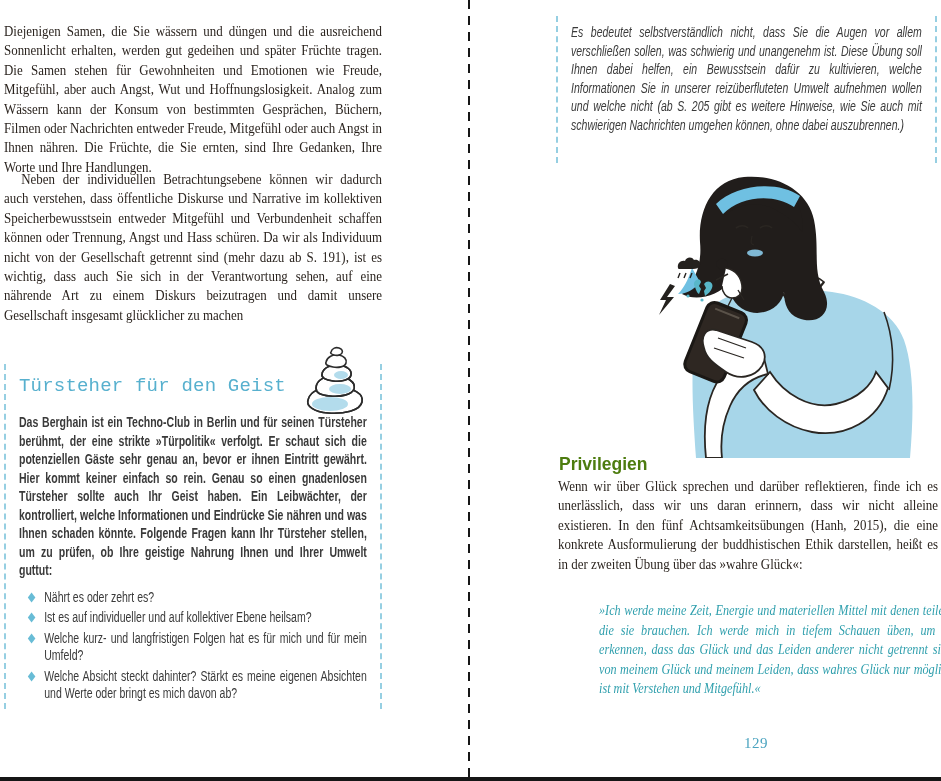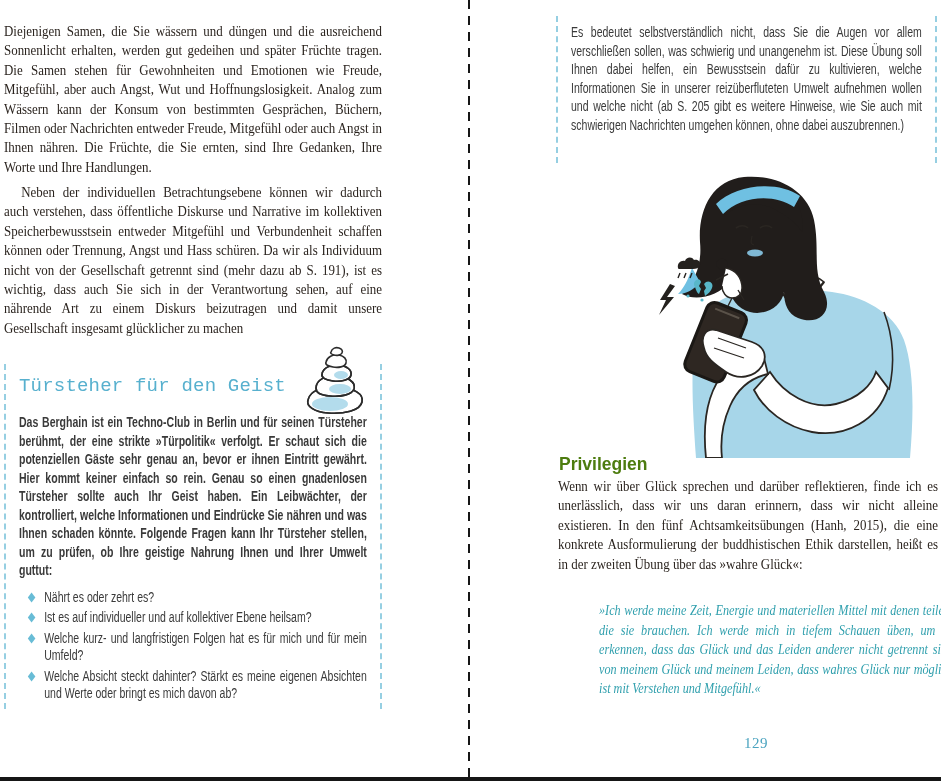--- a/index.html
+++ b/index.html
@@ -44,21 +44,21 @@
 
 <div class="abs cut-line"></div>
 <div class="abs bottom-edge"></div>
 
 <div class="abs" style="left:0;top:0;width:468px;height:781px;">
 
   <div class="abs" style="left:4px;top:22px;width:378px;">
     <div class="cond-serif serif-body">Diejenigen Samen, die Sie wässern und düngen und die ausreichend Sonnenlicht erhalten, werden gut gedeihen und später Früchte tragen. Die Samen stehen für Gewohnheiten und Emotionen wie Freude, Mitgefühl, aber auch Angst, Wut und Hoffnungslosigkeit. Analog zum Wässern kann der Konsum von bestimmten Gesprächen, Büchern, Filmen oder Nachrichten entweder Freude, Mitgefühl oder auch Angst in Ihnen nähren. Die Früchte, die Sie ernten, sind Ihre Gedanken, Ihre Worte und Ihre Handlungen.</div>
   </div>
 
-  <div class="abs" style="left:4px;top:183px;width:378px;">
+  <div class="abs" style="left:4px;top:170px;width:378px;">
     <div class="cond-serif serif-body indent">Neben der individuellen Betrachtungsebene können wir dadurch auch verstehen, dass öffentliche Diskurse und Narrative im kollektiven Speicherbewusstsein entweder Mitgefühl und Verbundenheit schaffen können oder Trennung, Angst und Hass schüren. Da wir als Individuum nicht von der Gesellschaft getrennt sind (mehr dazu ab S. 191), ist es wichtig, dass auch Sie sich in der Verantwortung sehen, auf eine nährende Art zu einem Diskurs beizutragen und damit unsere Gesellschaft insgesamt glücklicher zu machen</div>
   </div>
 
   <div class="abs box-left">
     <div class="box-pad">
       <h2 class="box-title">Türsteher für den Geist</h2>
       <div style="margin-top:17px;font-weight:bold;">
         <div class="cond-sans sans-body">Das Berghain ist ein Techno-Club in Berlin und für seinen Türsteher berühmt, der eine strikte »Türpolitik« verfolgt. Er schaut sich die potenziellen Gäste sehr genau an, bevor er ihnen Eintritt gewährt. Hier kommt keiner einfach so rein. Genau so einen gnadenlosen Türsteher sollte auch Ihr Geist haben. Ein Leibwächter, der kontrolliert, welche Informationen und Eindrücke Sie nähren und was Ihnen schaden könnte. Folgende Fragen kann Ihr Türsteher stellen, um zu prüfen, ob Ihre geistige Nahrung Ihnen und Ihrer Umwelt guttut:</div>
       </div>
       <div style="margin-top:8px;">
@@ -88,21 +88,21 @@
       <path d="M26,18 C27,13 33,10 39,11 C44,12 47,15 46,19 C45,23 38,24 33,23 C28,22 25,21 26,18 Z" fill="#ffffff"></path>
       <path d="M31,8 C32,4 36,3 39,4 C42,5 43,7 42,9 C41,11 37,12 34,11 C31,10 30,9 31,8 Z" fill="#ffffff"></path>
     </g>
   </svg>
 
 </div>
 
 <div class="abs" style="left:470px;top:0;width:471px;height:781px;">
 
   <div class="abs box-right" style="left:86px;top:16px;">
-    <div class="box-pad" style="padding-top:8px;">
+    <div class="box-pad" style="padding-top:8px;font-style:italic;">
       <div class="cond-sans sans-body">Es bedeutet selbstverständlich nicht, dass Sie die Augen vor allem verschließen sollen, was schwierig und unangenehm ist. Diese Übung soll Ihnen dabei helfen, ein Bewusstsein dafür zu kultivieren, welche Informationen Sie in unserer reizüberfluteten Umwelt aufnehmen wollen und welche nicht (ab S. 205 gibt es weitere Hinweise, wie Sie auch mit schwierigen Nachrichten umgehen können, ohne dabei auszubrennen.)</div>
     </div>
   </div>
 
   <svg class="abs" style="left:178px;top:172px;" width="290" height="286" viewBox="0 0 290 286">
 
     <path d="M106,118 C78,122 58,132 50,158 C42,186 44,230 48,286 L262,286 C266,240 266,196 256,168 C246,140 214,124 184,120 C158,116 124,115 106,118 Z" fill="#a7d6e9"></path>
 
     <path d="M68,136 C61,160 61,186 68,210" fill="none" stroke="#2a2622" stroke-width="1.6"></path>
     <path d="M236,140 C245,164 247,192 241,218" fill="none" stroke="#2a2622" stroke-width="1.6"></path>

